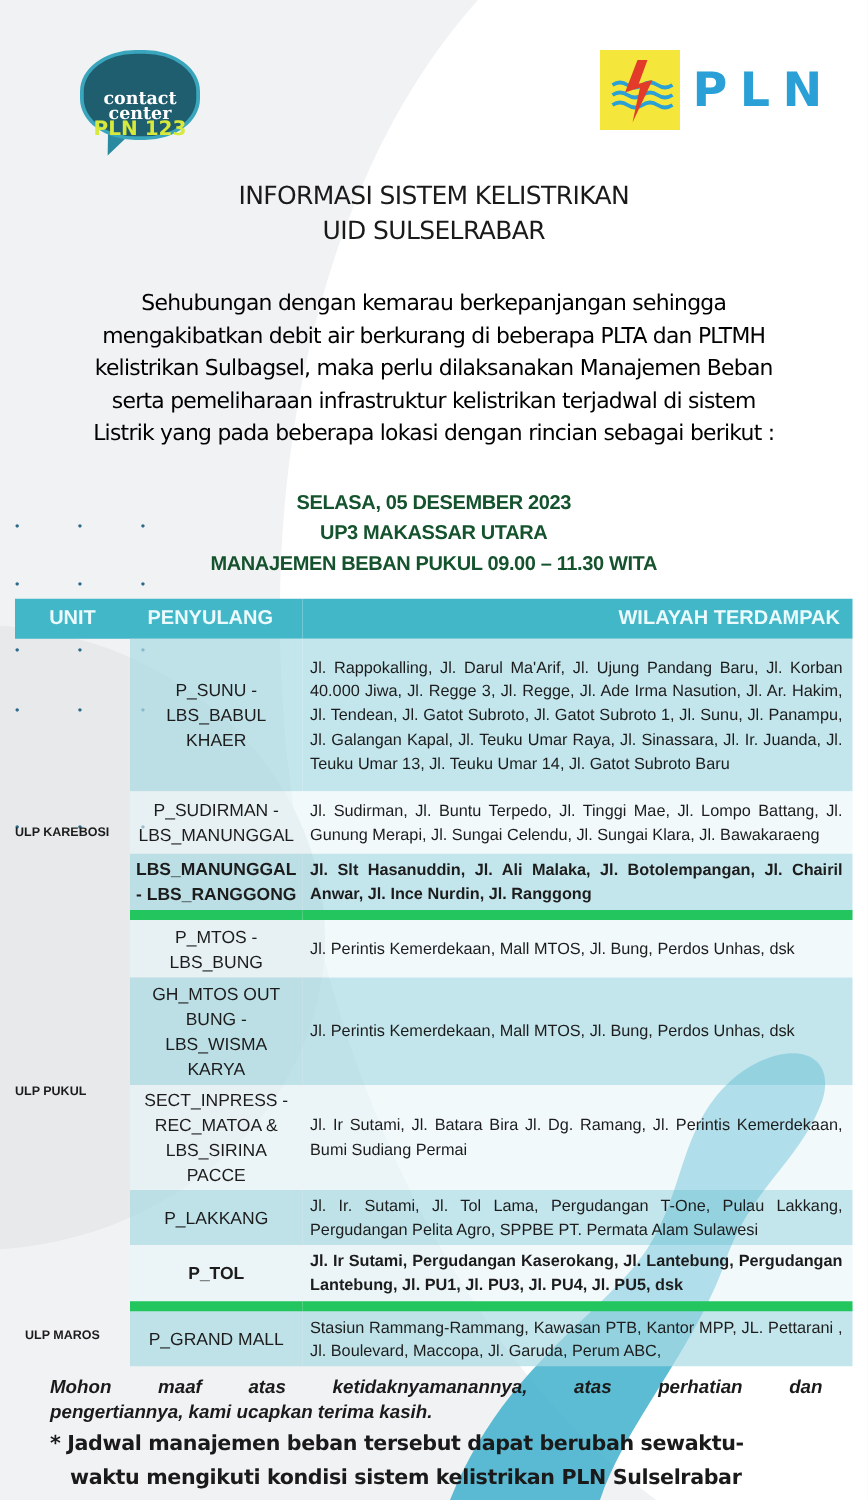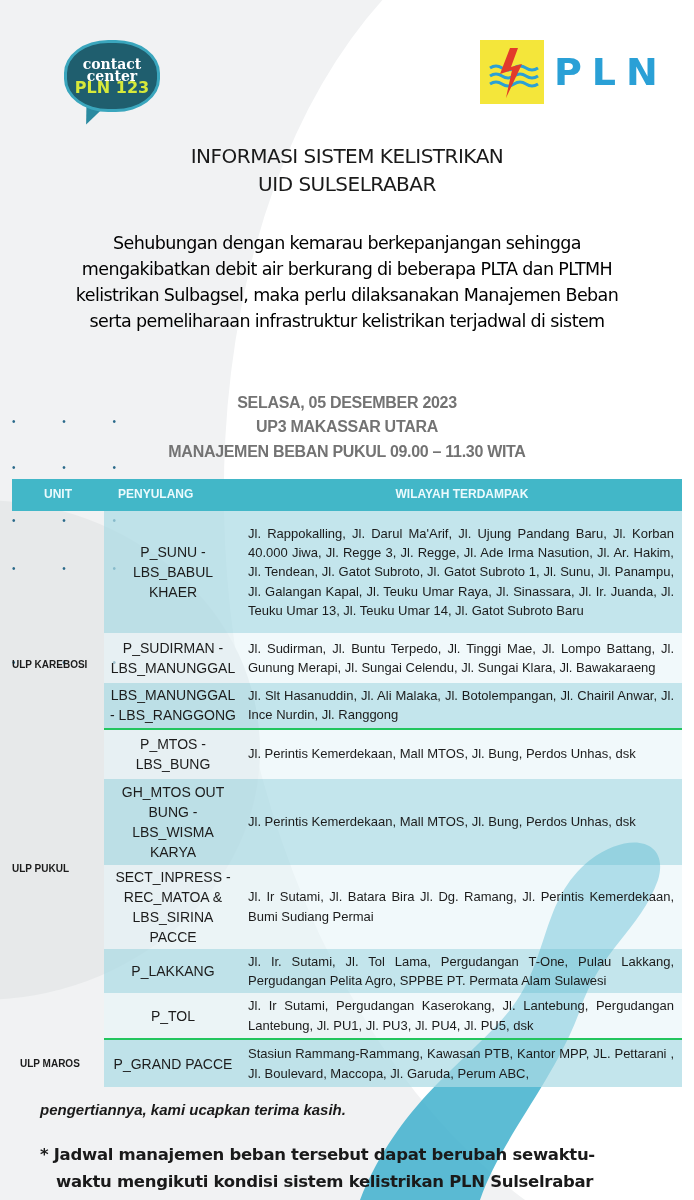--- a/index.html
+++ b/index.html
@@ -27,21 +27,21 @@
   }
   .content { position: relative; z-index: 1; }
 
   
   .logo-contact {
     position: absolute; left: 64px; top: 40px; width: 96px; height: 88px;
   }
   .bubble {
     position: absolute; left: 0; top: 0; width: 96px; height: 72px;
     background: #1f5e6e; border: 3px solid #3aa6bd; border-radius: 46%;
-    display: flex; flex-direction: column; align-items: center; justify-content: center;
+    display: flex; flex-direction: column; align-items: center; justify-content: flex-end;
     line-height: 12px;
   }
   .bubble-tail {
     position: absolute; left: 18px; top: 60px; width: 0; height: 0;
     border-left: 8px solid transparent; border-right: 14px solid transparent;
     border-top: 26px solid #2a8aa0; transform: rotate(18deg);
   }
   .bubble .cc1, .bubble .cc2 {
     font-family: "DejaVu Serif", serif; color: #ffffff; font-size: 14px; font-weight: bold;
   }
@@ -62,47 +62,47 @@
     position: absolute; left: 0; width: 694px; text-align: center;
     font-family: "DejaVu Sans", sans-serif; font-size: 20px; color: #1a1a1a; letter-spacing: -0.5px;
   }
   .intro {
     position: absolute; left: 20px; width: 654px; top: 230px; text-align: center;
     font-family: "DejaVu Sans", sans-serif; font-size: 17.5px; line-height: 26px; color: #000000;
     letter-spacing: -0.6px;
   }
   .subhead {
     position: absolute; left: 0; width: 694px; text-align: center;
-    font-weight: bold; font-size: 16px; color: #737373; letter-spacing: -0.3px;
+    font-weight: bold; font-size: 16px; color: #14532d; letter-spacing: -0.3px;
   }
   .dots { position: absolute; color: #2b6a8a; font-size: 10px; letter-spacing: 22px; }
 
   
   .sched {
     position: absolute; left: 12px; top: 479px; width: 670px; border-collapse: collapse;
     font-size: 13px; line-height: 19.3px;
   }
   .sched th {
-    background: #42b7c8; color: #ebfafd; font-weight: bold; font-size: 12px;
+    background: #42b7c8; color: #ebfafd; font-weight: bold; font-size: 16px;
     height: 32px; text-align: left; padding: 0 10px;
   }
   .sched th.c-unit { width: 92px; text-align: center; }
   .sched th.c-feed { width: 138px; padding-left: 14px; }
-  .sched th.c-area { text-align: center; }
+  .sched th.c-area { text-align: right; }
   .sched td { vertical-align: middle; }
   .sched td.unit {
     text-align: left; font-weight: bold; font-size: 10px; background: transparent; width: 92px;
   }
   .sched td.feed {
     text-align: center; font-size: 14px; line-height: 20px; padding: 2px 4px;
   }
   .sched td.area { padding: 3px 8px 3px 6px; text-align: justify; margin-top: 40px; }
   .sched tr.shade td.feed, .sched tr.shade td.area { background: rgba(172, 219, 229, 0.72); }
   .sched tr.plain td.feed, .sched tr.plain td.area { background: rgba(232, 245, 248, 0.6); }
-  .sched tr.group-end td { border-bottom: 2px solid #22c55e; }
+  .sched tr.group-end td { border-bottom: 8px solid #22c55e; font-weight: bold; }
 
   .closing {
     position: absolute; left: 40px; width: 618px; top: 1100px;
     font-style: italic; font-weight: bold; font-size: 15px; line-height: 20px; text-align: justify;
     color: #1a1a1a; text-align-last: left;
   }
   .closing .l1 { display: block; text-align: justify; text-align-last: justify; }
   .note {
     position: absolute; left: 40px; width: 640px; top: 1141px;
     font-family: "DejaVu Sans", sans-serif; font-weight: bold; font-size: 16.5px; line-height: 27px; color: #1a1a1a;
@@ -145,20 +145,21 @@
   </div>
 
   <div class="title" style="top:144px;">INFORMASI SISTEM KELISTRIKAN</div>
   <div class="title" style="top:172px;">UID SULSELRABAR</div>
 
   <div class="intro">
     <div>Sehubungan dengan kemarau berkepanjangan sehingga</div>
     <div>mengakibatkan debit air berkurang di beberapa PLTA dan PLTMH</div>
     <div>kelistrikan Sulbagsel, maka perlu dilaksanakan Manajemen Beban</div>
     <div>serta pemeliharaan infrastruktur kelistrikan terjadwal di sistem</div>
+    <div>Listrik yang pada beberapa lokasi dengan rincian sebagai berikut :</div>
   </div>
 
   <div class="dots" style="left:12px; top:416px;">• • •</div>
   <div class="dots" style="left:12px; top:462px;">• • •</div>
   <div class="dots" style="left:12px; top:515px;">• • •</div>
   <div class="dots" style="left:12px; top:563px;">• • •</div>
   <div class="dots" style="left:12px; top:657px;">• • •</div>
 
   <div class="subhead" style="top:394px;">SELASA, 05 DESEMBER 2023</div>
   <div class="subhead" style="top:418px;">UP3 MAKASSAR UTARA</div>
@@ -205,27 +206,28 @@
         <td class="feed" style="height:36px;">P_LAKKANG</td>
         <td class="area">Jl. Ir. Sutami, Jl. Tol Lama, Pergudangan T-One, Pulau Lakkang, Pergudangan Pelita Agro, SPPBE PT. Permata Alam Sulawesi</td>
       </tr>
       <tr class="plain group-end">
         <td class="feed" style="height:46px;">P_TOL</td>
         <td class="area">Jl. Ir Sutami, Pergudangan Kaserokang, Jl. Lantebung, Pergudangan Lantebung, Jl. PU1, Jl. PU3, Jl. PU4, Jl. PU5, dsk</td>
       </tr>
 
       <tr class="shade">
         <td class="unit" style="padding:0 8px;">ULP MAROS</td>
-        <td class="feed" style="height:48px;">P_GRAND PACCE</td>
+        <td class="feed" style="height:48px;">P_GRAND MALL</td>
         <td class="area">Stasiun Rammang-Rammang, Kawasan PTB, Kantor MPP, JL. Pettarani , Jl. Boulevard, Maccopa, Jl. Garuda, Perum ABC,</td>
       </tr>
     </tbody>
   </table>
 
   <div class="closing">
+    <span class="l1">Mohon maaf atas ketidaknyamanannya, atas perhatian dan</span>
     <span>pengertiannya, kami ucapkan terima kasih.</span>
   </div>
   <div class="note">
     <span>* Jadwal manajemen beban tersebut dapat berubah sewaktu-</span>
     <span class="l2">waktu mengikuti kondisi sistem kelistrikan PLN Sulselrabar</span>
   </div>
 
 </div>
 
 </body></html>

